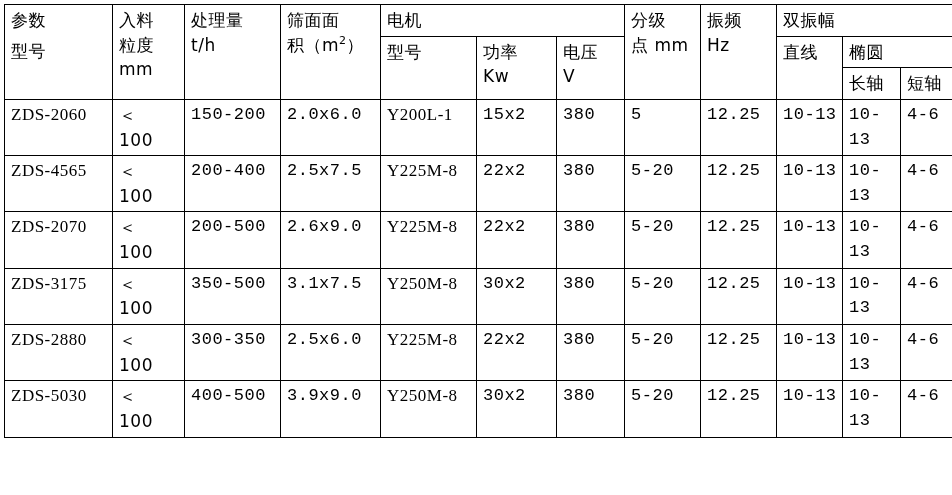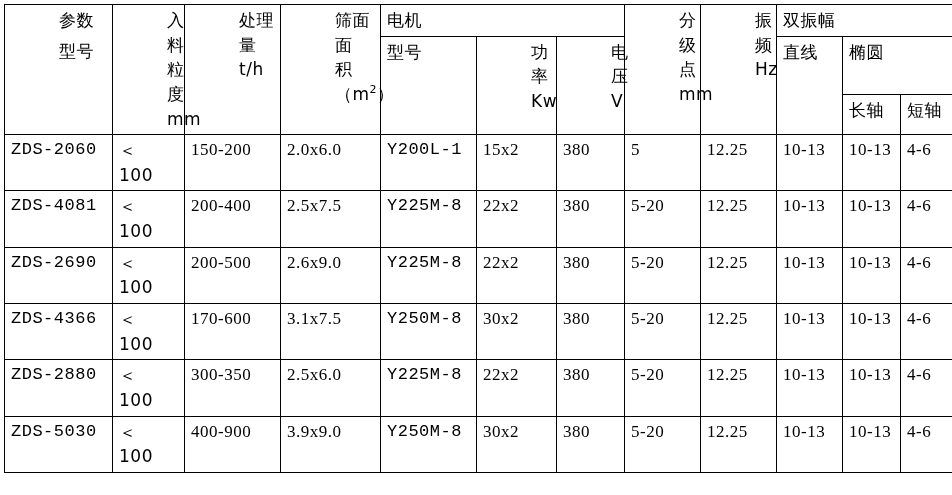--- a/index.html
+++ b/index.html
@@ -38,36 +38,35 @@
     letter-spacing: 0.5px;
   }
   .hdr-cell {
     font-family: "DejaVu Sans", "Liberation Sans", sans-serif;
     font-size: 17px;
     font-weight: bold;
     line-height: 1.5;
   }
   .hdr-cell .sub {
     display: block;
-    margin-left: 48px;
   }
   .data-cell {
     font-family: "DejaVu Sans", "Liberation Sans", sans-serif;
     font-size: 16px;
     font-weight: normal;
     white-space: pre-line;
     line-height: 1.5;
   }
   .model-cell {
-    font-family: Liberation Mono, monospace;
+    font-family: Liberation Serif, serif;
     font-size: 15.5px;
     letter-spacing: 0;
   }
   .num-cell {
-    font-family: Liberation Serif, serif;
+    font-family: Liberation Mono, monospace;
     font-size: 15.5px;
     letter-spacing: 0;
   }
   .sup {
     font-size: 11px;
     vertical-align: super;
   }
   
   col.c0 { width: 108px; }
   col.c1 { width: 72px; }
@@ -159,54 +158,54 @@
         <td class="data-cell model-cell">Y200L-1</td>
         <td class="data-cell num-cell">15x2</td>
         <td class="data-cell num-cell">380</td>
         <td class="data-cell num-cell">5</td>
         <td class="data-cell num-cell">12.25</td>
         <td class="data-cell num-cell">10-13</td>
         <td class="data-cell num-cell">10-13</td>
         <td class="data-cell num-cell">4-6</td>
       </tr>
       <tr>
-        <td class="data-cell model-cell">ZDS-4081</td>
+        <td class="data-cell model-cell">ZDS-4565</td>
         <td class="data-cell">＜
 100</td>
         <td class="data-cell num-cell">200-400</td>
         <td class="data-cell num-cell">2.5x7.5</td>
         <td class="data-cell model-cell">Y225M-8</td>
         <td class="data-cell num-cell">22x2</td>
         <td class="data-cell num-cell">380</td>
         <td class="data-cell num-cell">5-20</td>
         <td class="data-cell num-cell">12.25</td>
         <td class="data-cell num-cell">10-13</td>
         <td class="data-cell num-cell">10-13</td>
         <td class="data-cell num-cell">4-6</td>
       </tr>
       <tr>
-        <td class="data-cell model-cell">ZDS-2690</td>
+        <td class="data-cell model-cell">ZDS-2070</td>
         <td class="data-cell">＜
 100</td>
         <td class="data-cell num-cell">200-500</td>
         <td class="data-cell num-cell">2.6x9.0</td>
         <td class="data-cell model-cell">Y225M-8</td>
         <td class="data-cell num-cell">22x2</td>
         <td class="data-cell num-cell">380</td>
         <td class="data-cell num-cell">5-20</td>
         <td class="data-cell num-cell">12.25</td>
         <td class="data-cell num-cell">10-13</td>
         <td class="data-cell num-cell">10-13</td>
         <td class="data-cell num-cell">4-6</td>
       </tr>
       <tr>
-        <td class="data-cell model-cell">ZDS-4366</td>
-        <td class="data-cell">＜
-100</td>
-        <td class="data-cell num-cell">170-600</td>
+        <td class="data-cell model-cell">ZDS-3175</td>
+        <td class="data-cell">＜
+100</td>
+        <td class="data-cell num-cell">350-500</td>
         <td class="data-cell num-cell">3.1x7.5</td>
         <td class="data-cell model-cell">Y250M-8</td>
         <td class="data-cell num-cell">30x2</td>
         <td class="data-cell num-cell">380</td>
         <td class="data-cell num-cell">5-20</td>
         <td class="data-cell num-cell">12.25</td>
         <td class="data-cell num-cell">10-13</td>
         <td class="data-cell num-cell">10-13</td>
         <td class="data-cell num-cell">4-6</td>
       </tr>
@@ -222,21 +221,21 @@
         <td class="data-cell num-cell">5-20</td>
         <td class="data-cell num-cell">12.25</td>
         <td class="data-cell num-cell">10-13</td>
         <td class="data-cell num-cell">10-13</td>
         <td class="data-cell num-cell">4-6</td>
       </tr>
       <tr>
         <td class="data-cell model-cell">ZDS-5030</td>
         <td class="data-cell">＜
 100</td>
-        <td class="data-cell num-cell">400-900</td>
+        <td class="data-cell num-cell">400-500</td>
         <td class="data-cell num-cell">3.9x9.0</td>
         <td class="data-cell model-cell">Y250M-8</td>
         <td class="data-cell num-cell">30x2</td>
         <td class="data-cell num-cell">380</td>
         <td class="data-cell num-cell">5-20</td>
         <td class="data-cell num-cell">12.25</td>
         <td class="data-cell num-cell">10-13</td>
         <td class="data-cell num-cell">10-13</td>
         <td class="data-cell num-cell">4-6</td>
       </tr>

